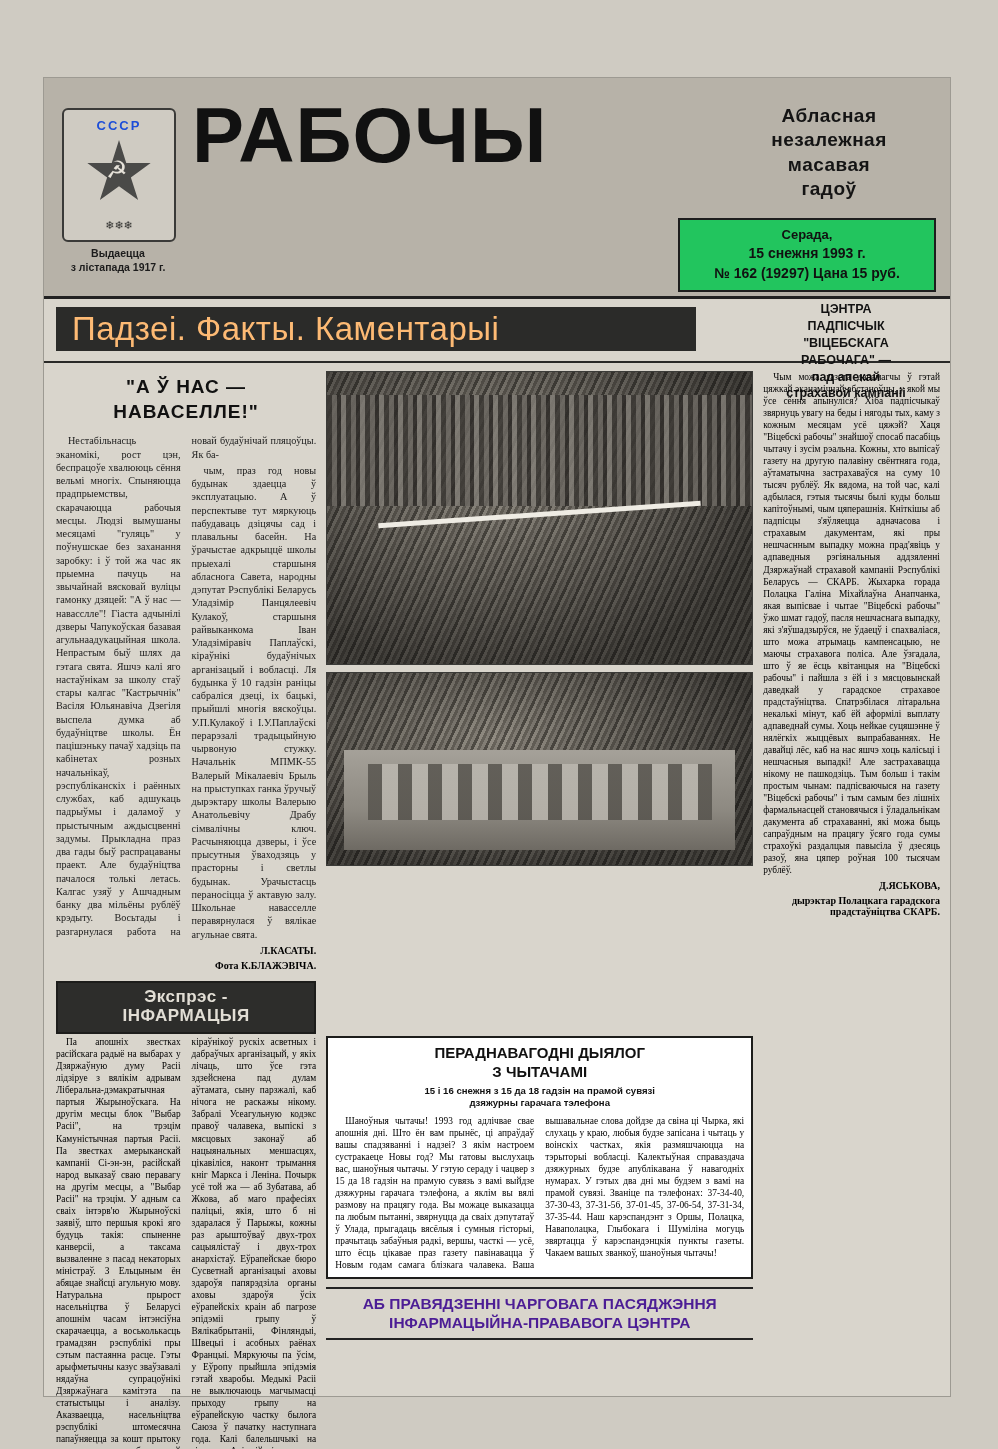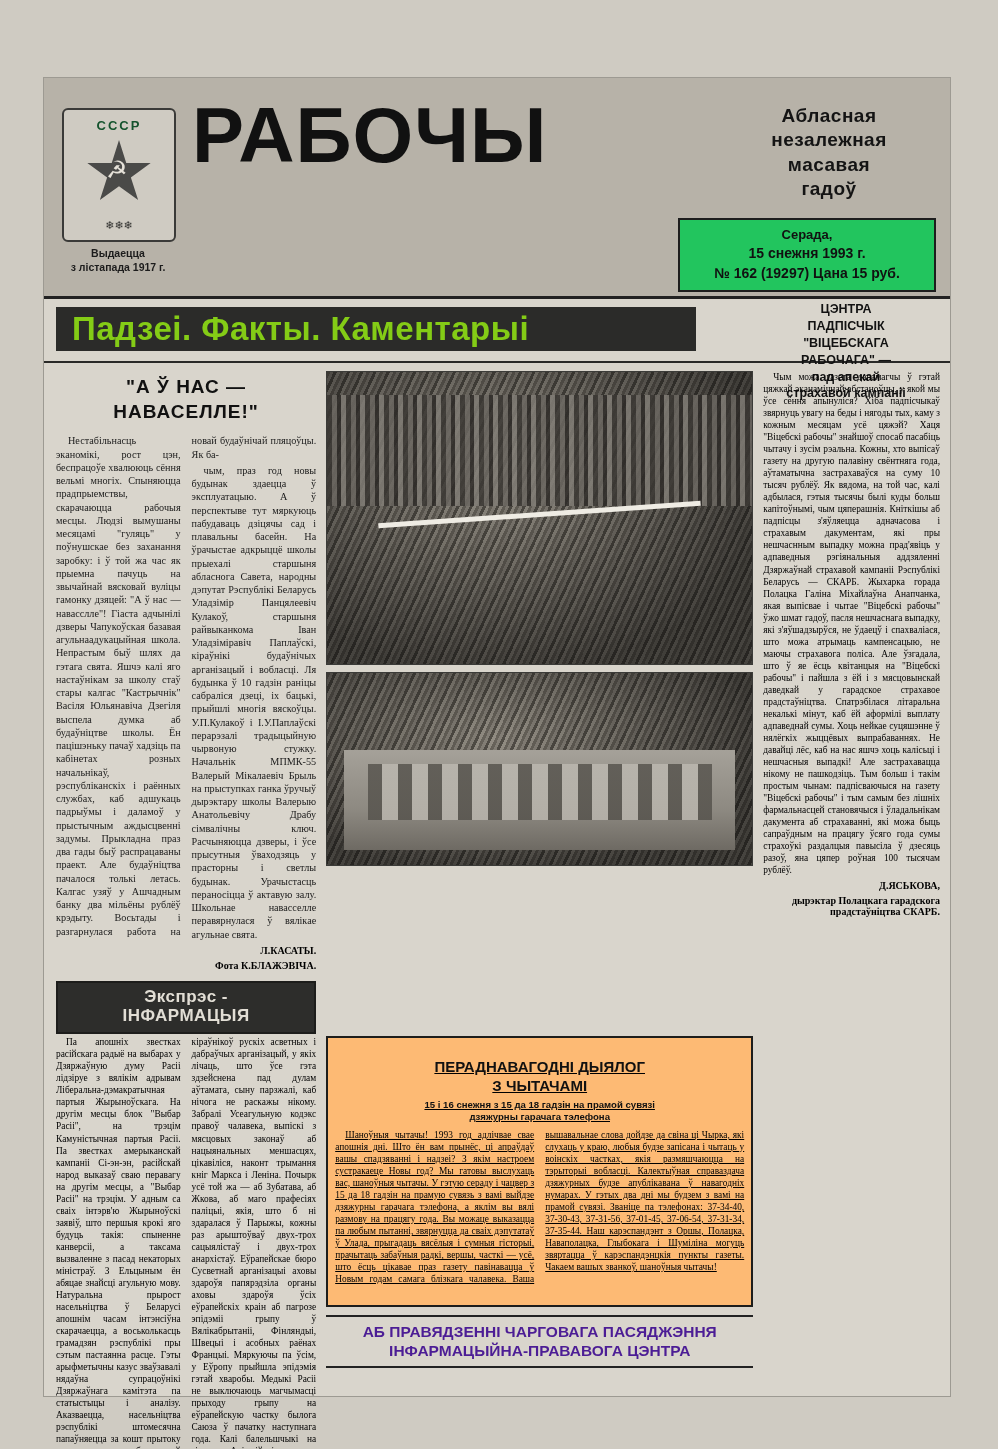--- a/index.html
+++ b/index.html
@@ -22,21 +22,21 @@
   }
   .emblem{
     position:absolute;left:18px;top:30px;width:110px;height:130px;
     background:#cfcbc2;
     border:2px solid #3a3a38;
     border-radius:6px;
     display:flex;align-items:center;justify-content:center;
   }
   .emblem .ussr{
     font-family:"Liberation Sans",sans-serif;
-    font-weight:bold;font-size:13px;letter-spacing:2px;color:#14532d;
+    font-weight:bold;font-size:13px;letter-spacing:2px;color:#1d4ed8;
     position:absolute;top:8px;left:0;width:100%;text-align:center;
   }
   .emblem .star{
     position:absolute;top:30px;left:50%;margin-left:-33px;
     width:66px;height:66px;
     background:#4a4a48;
     clip-path:polygon(50% 0%,61% 35%,98% 35%,68% 57%,79% 91%,50% 70%,21% 91%,32% 57%,2% 35%,39% 35%);
   }
   .emblem .hammer{
     position:absolute;top:48px;left:50%;margin-left:-13px;
@@ -80,22 +80,22 @@
   
   .bannerrow{
     position:relative;height:62px;border-bottom:2px solid #2a2a28;
   }
   .banner{
     position:absolute;left:12px;top:8px;width:640px;height:44px;
     background:#2b2b29;
     display:flex;align-items:center;
   }
   .banner span{
-    font-family:"Liberation Sans",sans-serif;font-weight:bold;font-size:33px;
-    color:#84cc16;padding-left:16px;letter-spacing:.5px;
+    font-family:"Liberation Sans",sans-serif;font-weight:normal;font-size:33px;
+    color:#fdba74;padding-left:16px;letter-spacing:.5px;
   }
   .promo{
     position:absolute;right:8px;top:2px;width:192px;text-align:center;
     font-family:"Liberation Sans",sans-serif;font-weight:bold;font-size:12.5px;
     color:#121212;line-height:1.35;
   }
   
   .content{
     position:relative;padding:8px 10px 0 12px;
     display:flex;gap:10px;
@@ -145,21 +145,21 @@
     opacity:.8;
   }
   
   .express{
     margin-top:10px;border:2px solid #1d1d1b;background:#2d2d2b;
     color:#e2ded5;text-align:center;padding:5px 0 7px;
     font-family:"Liberation Sans",sans-serif;font-weight:bold;
     font-size:17px;line-height:1.1;letter-spacing:.5px;
   }
   .boxed{
-    border:2px solid #1d1d1b;padding:20px 7px;background:#fdba74;text-decoration:underline;
+    border:2px solid #1d1d1b;padding:6px 7px;background:#ffffff;
   }
   .box-title{
     text-align:center;font-family:"Liberation Sans",sans-serif;font-weight:bold;
     font-size:15px;line-height:1.25;color:#111;margin-bottom:3px;
   }
   .box-sub{
     text-align:center;font-family:"Liberation Sans",sans-serif;font-weight:bold;
     font-size:9.6px;color:#111;margin-bottom:5px;line-height:1.3;
   }
   .small{font-size:9.4px;line-height:1.28;text-align:justify;}

